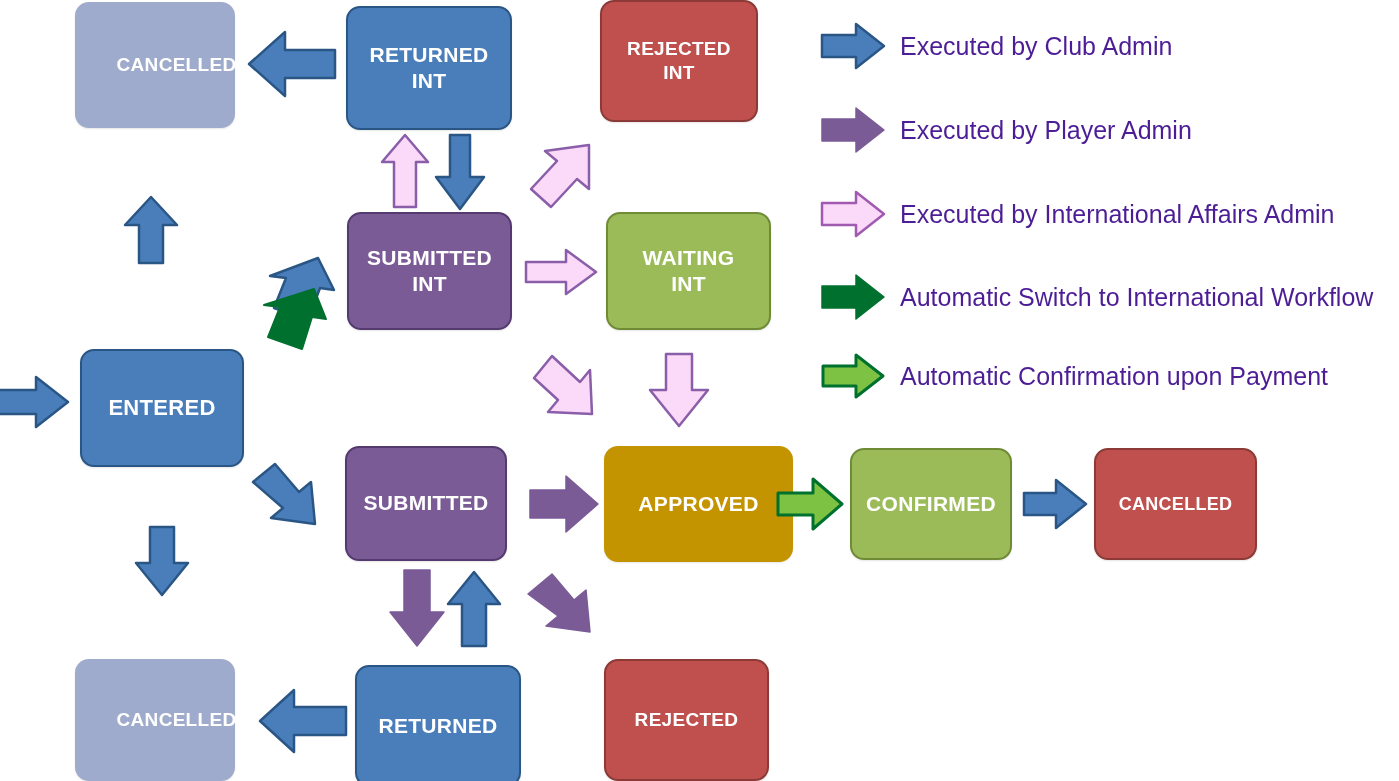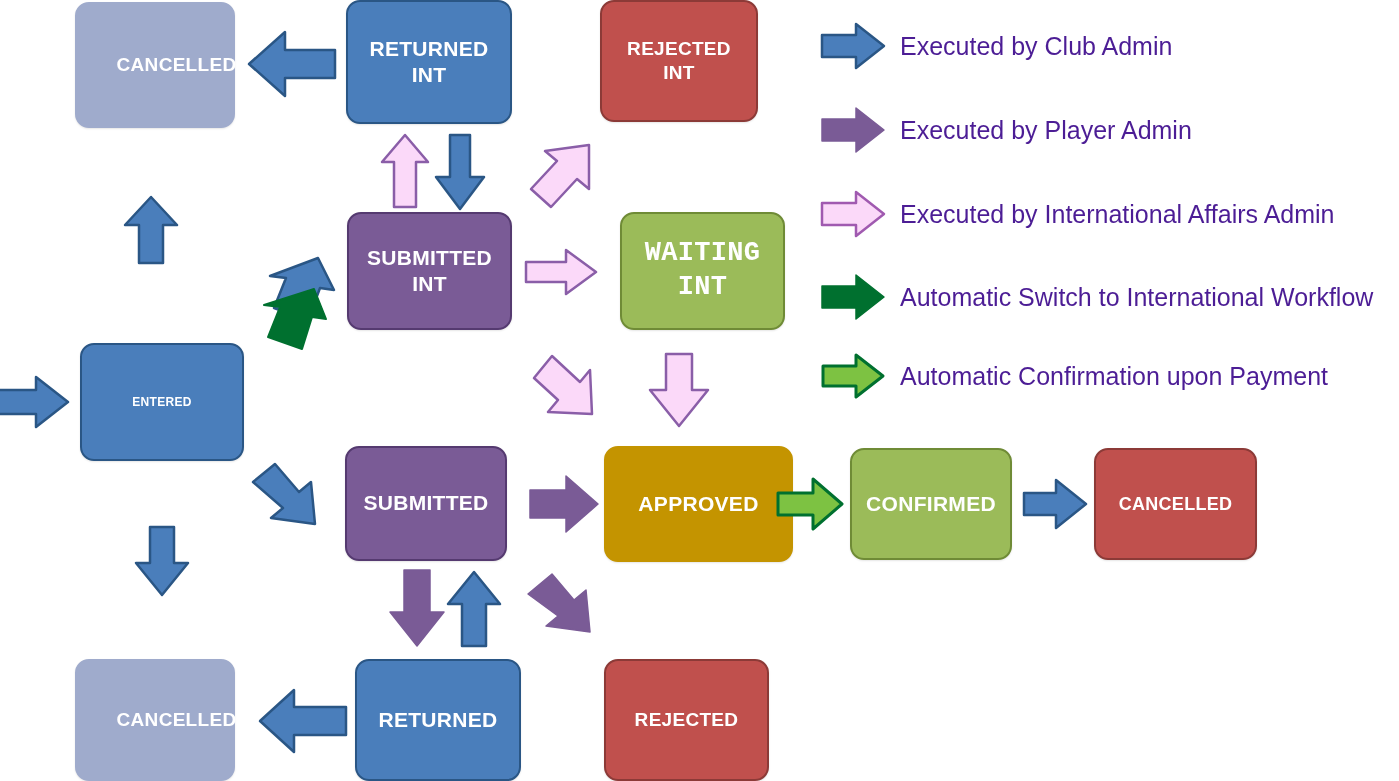--- a/index.html
+++ b/index.html
@@ -22,21 +22,21 @@
     color:#ffffff;
     font-weight:bold;
     letter-spacing:.3px;
     line-height:1.25;
     border-style:solid;
     border-width:2px;
     box-shadow:0 1px 2px rgba(0,0,0,.10);
   }
   .node .lbl{display:block;white-space:pre-line;}
 
-  .n-blue   {background:#4a7ebb;border-color:#2a5685;}
+  .n-blue   {background:#4a7ebb;border-color:#2a5685;margin-top:6px;}
   .n-grey   {background:#9fabcc;border-color:#9fabcc;padding-left:43px;}
   .n-purple {background:#7a5b96;border-color:#553a70;}
   .n-green  {background:#9bbb59;border-color:#6f8b36;}
   .n-red    {background:#c0504d;border-color:#8c3a37;}
   .n-gold   {background:#c49400;border-color:#c49400;}
 
   
   .arrow{position:absolute;}
   .arrow svg{display:block;overflow:visible;}
 
@@ -63,25 +63,25 @@
 INT</span>
     </div>
   <div class="node n-red" style="left:600px;top:0px;width:158px;height:122px;font-size:19px;">
       <span class="lbl">REJECTED
 INT</span>
     </div>
   <div class="node n-purple" style="left:347px;top:212px;width:165px;height:118px;font-size:21px;">
       <span class="lbl">SUBMITTED
 INT</span>
     </div>
-  <div class="node n-green" style="left:620px;top:212px;width:165px;height:118px;font-size:27px;font-family:Liberation Mono, monospace;">
+  <div class="node n-green" style="left:606px;top:212px;width:165px;height:118px;font-size:21px;">
       <span class="lbl">WAITING
 INT</span>
     </div>
-  <div class="node n-blue" style="left:80px;top:343px;width:164px;height:118px;font-size:12px;">
+  <div class="node n-blue" style="left:80px;top:343px;width:164px;height:118px;font-size:22px;">
       <span class="lbl">ENTERED</span>
     </div>
   <div class="node n-purple" style="left:345px;top:446px;width:162px;height:115px;font-size:21px;">
       <span class="lbl">SUBMITTED</span>
     </div>
   <div class="node n-gold" style="left:604px;top:446px;width:189px;height:116px;font-size:21px;">
       <span class="lbl">APPROVED</span>
     </div>
   <div class="node n-green" style="left:850px;top:448px;width:162px;height:112px;font-size:21px;">
       <span class="lbl">CONFIRMED</span>

